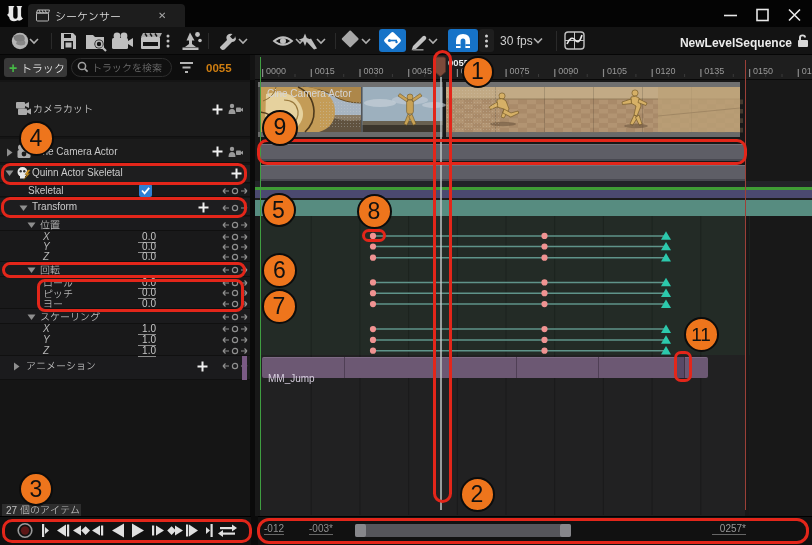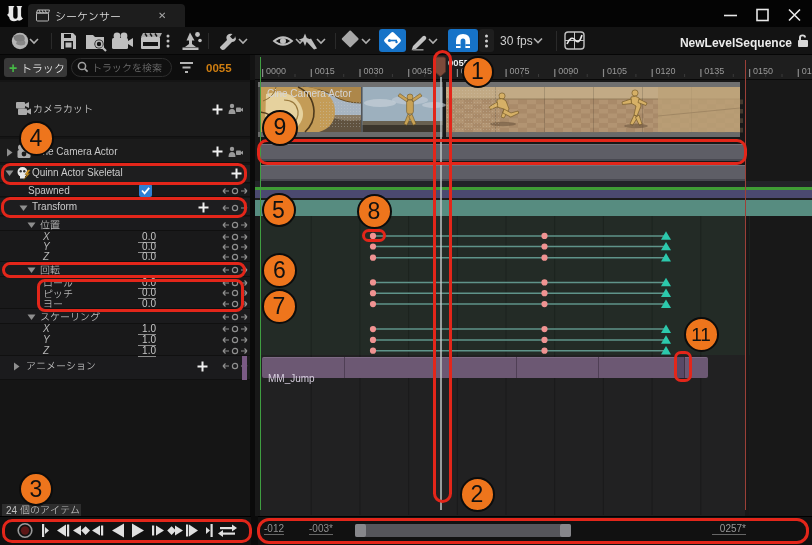--- a/index.html
+++ b/index.html
@@ -407,21 +407,21 @@
 <circle cx="6.5" cy="6" r="5" fill="#e8e8e8"></circle>
       <rect x="4" y="9" width="5" height="3.5" fill="#e8e8e8"></rect>
 <circle cx="4.7" cy="5.2" r="1.2" fill="#333"></circle>
       <circle cx="8.3" cy="5.2" r="1.2" fill="#333"></circle>
 <path d="M12 4 l-3 4.5 h2.2 l-3.4 5 l6 -6 h-2.2 l2.6 -3.5z" fill="#e8a020" stroke="#7a5a10" stroke-width="0.5"></path>
     </svg>
     <div class="t" style="left:32px;top:167px;color:#cccccc;font-size:10px">Quinn Actor Skeletal</div>
     <svg class="abs" style="left:231px;top:167.5px" width="11" height="11" viewBox="0 0 11 11">
       <path d="M5.5 0.5 v10 M0.5 5.5 h10" stroke="#f0f0f0" stroke-width="2"></path>
     </svg>
-    <div class="t" style="left:28px;top:185px;color:#c8c8c8;font-size:10px">Spawned</div>
+    <div class="t" style="left:28px;top:185px;color:#c8c8c8;font-size:10px">Skeletal</div>
     <svg class="abs" style="left:139px;top:184px" width="13" height="13" viewBox="0 0 13 13">
 <rect x="0" y="0" width="13" height="13" rx="2" fill="#2f80d5"></rect>
 <path d="M3 6.5 l2.6 2.8 l4.6 -5.4" stroke="#fff" stroke-width="1.8" fill="none"></path>
     </svg>
     <svg class="abs" style="left:222px;top:185.5px" width="26" height="10" viewBox="0 0 26 10">
       <path d="M1 5 h6 M1 5 l2.5 -2.5 M1 5 l2.5 2.5" stroke="#8f8f8f" stroke-width="1.2" fill="none"></path>
       <circle cx="13" cy="5" r="2.6" fill="none" stroke="#8f8f8f" stroke-width="1.2"></circle>
       <path d="M19 5 h6 M25 5 l-2.5 -2.5 M25 5 l-2.5 2.5" stroke="#8f8f8f" stroke-width="1.2" fill="none"></path>
     </svg>
     <svg class="abs" style="left:19px;top:203.5px" width="9" height="8" viewBox="0 0 9 8">
@@ -579,21 +579,21 @@
     <svg class="abs" style="left:197px;top:360.5px" width="11" height="11" viewBox="0 0 11 11">
       <path d="M5.5 0.5 v10 M0.5 5.5 h10" stroke="#f0f0f0" stroke-width="2"></path>
     </svg>
     <svg class="abs" style="left:222px;top:361px" width="26" height="10" viewBox="0 0 26 10">
       <path d="M1 5 h6 M1 5 l2.5 -2.5 M1 5 l2.5 2.5" stroke="#8f8f8f" stroke-width="1.2" fill="none"></path>
       <circle cx="13" cy="5" r="2.6" fill="none" stroke="#8f8f8f" stroke-width="1.2"></circle>
       <path d="M19 5 h6 M25 5 l-2.5 -2.5 M25 5 l-2.5 2.5" stroke="#8f8f8f" stroke-width="1.2" fill="none"></path>
     </svg>
     <div class="abs" style="left:242px;top:356px;width:5px;height:24px;background:#7a5a85"></div>
     <div class="abs" style="left:2px;top:503.5px;width:79px;height:13px;background:#2d2d2d"></div>
-    <div class="t" style="left:6px;top:504.5px;color:#c0c0c0;font-size:10px">24</div>
+    <div class="t" style="left:6px;top:504.5px;color:#c0c0c0;font-size:10px">27</div>
     <div style="position:absolute;left:20px;top:503.4px"><svg width="60.0" height="14.0" viewBox="0 0 6000 1400">
         <g transform="translate(0,1060) scale(1,-1)">
           <path transform="translate(0,0)" fill="#bbbbbb" d="M279 829Q258 711 210 589V-74H152V467Q109 389 65 341L28 392Q99 478 146.5 589.0Q194 700 223 845ZM311 -74V801H924V-74H862V-4H373V-74ZM373 746V51H862V746ZM810 580V527H643V399H769V133H465V399H586V527H423V580H586V706H643V580ZM521 185H713V348H521Z"></path>
           <path transform="translate(1000,0)" fill="#bbbbbb" d="M911 378Q911 214 815.5 118.0Q720 22 538 -1L518 68Q682 88 760.5 163.0Q839 238 839 374Q839 500 761.5 577.5Q684 655 550 666Q516 361 451.0 215.5Q386 70 283 70Q232 70 187.5 99.0Q143 128 116.0 184.5Q89 241 89 319Q89 440 144.0 534.5Q199 629 296.0 681.5Q393 734 515 734Q629 734 719.5 689.0Q810 644 860.5 563.0Q911 482 911 378ZM479 667Q387 661 314.0 615.5Q241 570 200.0 493.0Q159 416 159 320Q159 265 175.5 224.5Q192 184 219.5 163.0Q247 142 280 142Q345 142 397.5 271.5Q450 401 479 667Z"></path>
           <path transform="translate(2000,0)" fill="#bbbbbb" d="M545 393Q644 439 713.0 507.0Q782 575 814 654H113V722H888V656Q855 557 777.5 473.5Q700 390 589 333ZM161 46Q260 85 319.0 131.0Q378 177 405.5 241.0Q433 305 433 398V542H505V397Q505 289 472.0 212.5Q439 136 372.0 80.5Q305 25 198 -19Z"></path>
           <path transform="translate(3000,0)" fill="#bbbbbb" d="M866 725Q746 599 585 496V-30H511V450Q335 345 129 272L100 339Q301 407 491.5 521.5Q682 636 818 777Z"></path>
           <path transform="translate(4000,0)" fill="#bbbbbb" d="M190 745H830V675H190ZM919 497V428H557V368Q557 218 490.5 123.0Q424 28 283 -31L243 35Q373 89 429.0 165.5Q485 242 485 368V428H101V497Z"></path>
           <path transform="translate(5000,0)" fill="#bbbbbb" d="M850 0Q835 36 803 108Q500 66 100 37L94 106L189 112Q335 428 437 779L508 759Q399 399 274 119Q560 141 772 172Q700 323 626 444L689 476Q811 273 914 32Z"></path>
         </g>
       </svg></div>

